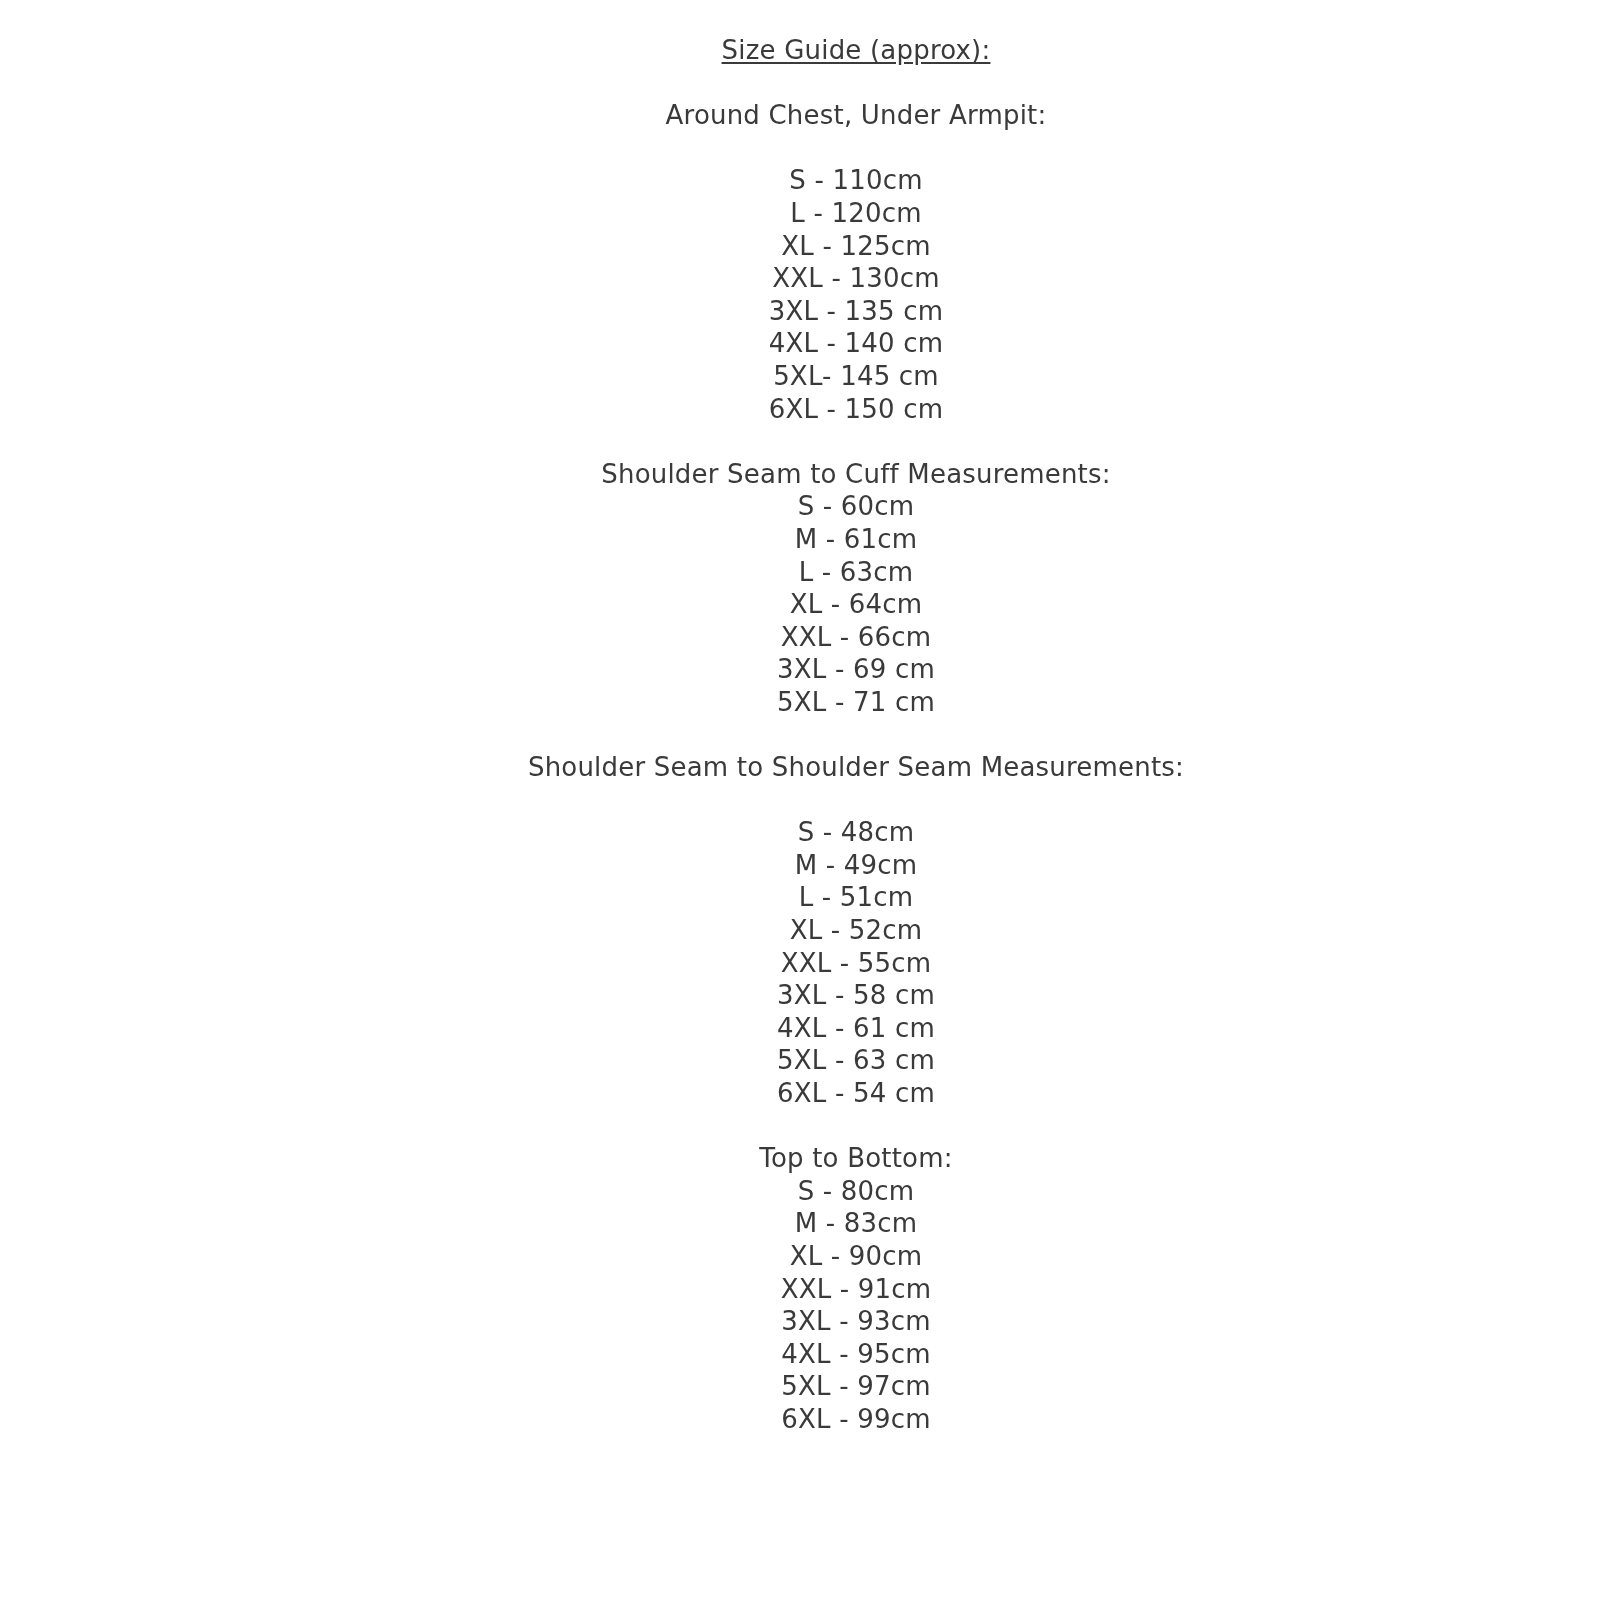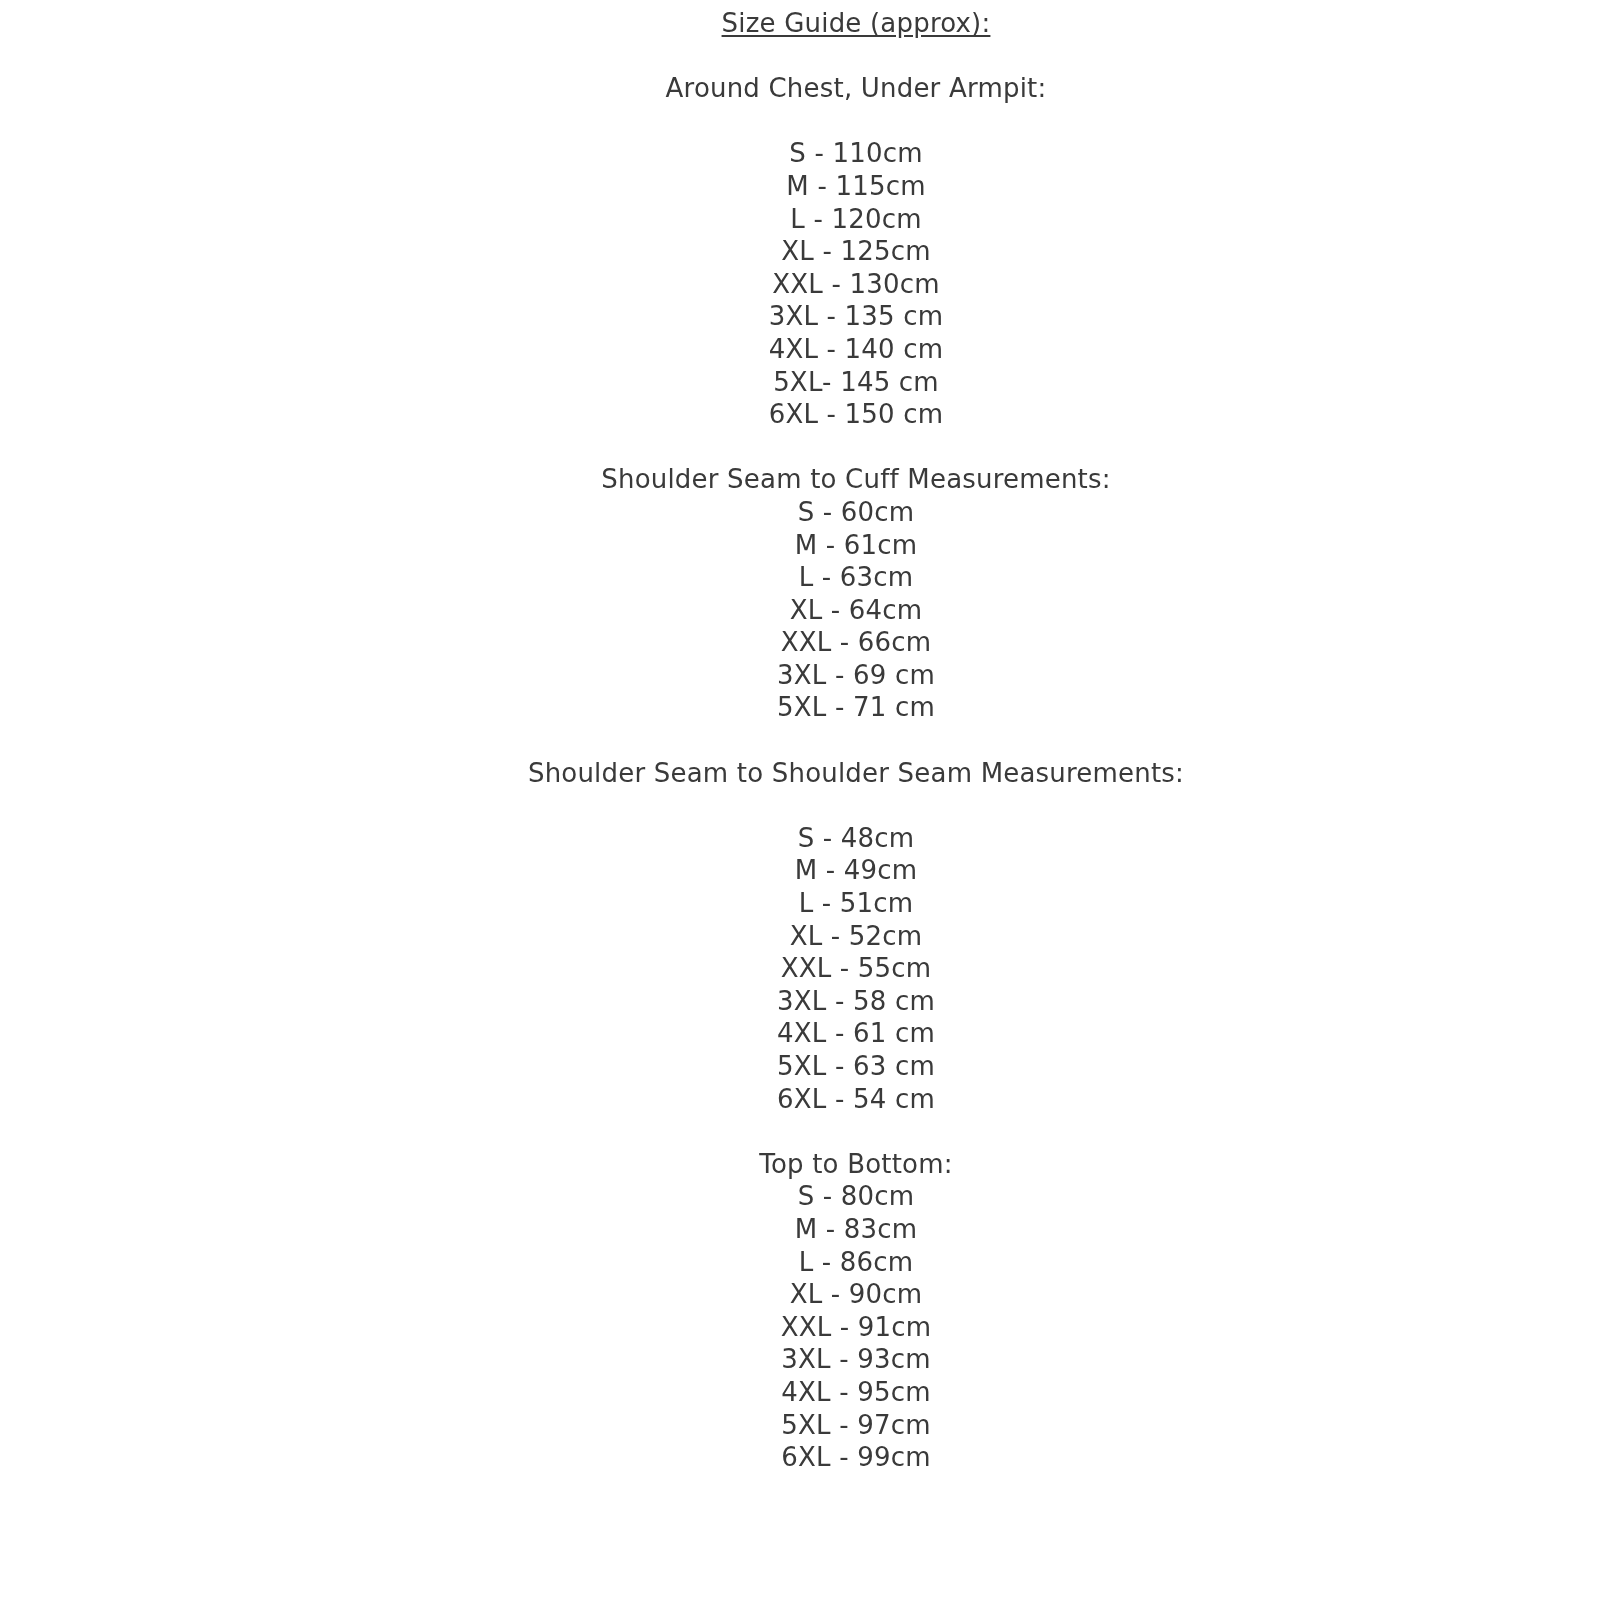--- a/index.html
+++ b/index.html
@@ -9,21 +9,21 @@
   }
   .page {
     width: 1600px;
     height: 1600px;
     background: #ffffff;
     overflow: hidden;
     box-sizing: border-box;
   }
   .content {
     box-sizing: border-box;
-    padding-top: 7px;
+    padding-top: 34px;
     padding-left: 112px; 
     width: 100%;
     text-align: center;
     font-family: "DejaVu Sans", "Liberation Sans", sans-serif;
     font-size: 26px;
     line-height: 32.6px;
     color: #3a3a3a;
     letter-spacing: 0.2px;
   }
   .line {
@@ -43,21 +43,20 @@
 
 <div class="page">
   <div class="content">
     <div class="line doc-title">Size Guide (approx):</div>
 
     <div>
         <div class="blank"></div>
         <div class="line">Around Chest, Under Armpit:</div>
         <div class="blank"></div>
         <div class="line">S - 110cm</div>
-        <div class="line">M - 115cm</div>
         <div class="line">L - 120cm</div>
         <div class="line">XL - 125cm</div>
         <div class="line">XXL - 130cm</div>
         <div class="line">3XL - 135 cm</div>
         <div class="line">4XL - 140 cm</div>
         <div class="line">5XL- 145 cm</div>
         <div class="line">6XL - 150 cm</div>
         <div class="blank"></div>
         <div class="line">Shoulder Seam to Cuff Measurements:</div>
         <div class="line">S - 60cm</div>
@@ -76,21 +75,20 @@
         <div class="line">XL - 52cm</div>
         <div class="line">XXL - 55cm</div>
         <div class="line">3XL - 58 cm</div>
         <div class="line">4XL - 61 cm</div>
         <div class="line">5XL - 63 cm</div>
         <div class="line">6XL - 54 cm</div>
         <div class="blank"></div>
         <div class="line">Top to Bottom:</div>
         <div class="line">S - 80cm</div>
         <div class="line">M - 83cm</div>
-        <div class="line">L - 86cm</div>
         <div class="line">XL - 90cm</div>
         <div class="line">XXL - 91cm</div>
         <div class="line">3XL - 93cm</div>
         <div class="line">4XL - 95cm</div>
         <div class="line">5XL - 97cm</div>
         <div class="line">6XL - 99cm</div>
       </div>
   </div>
 </div>
 

